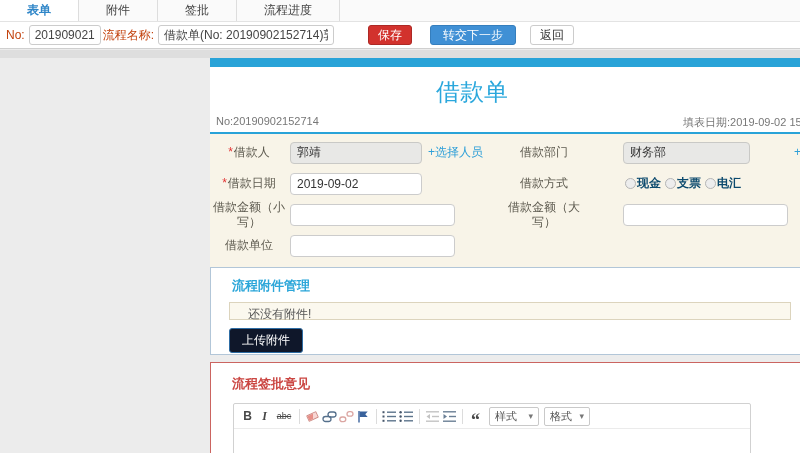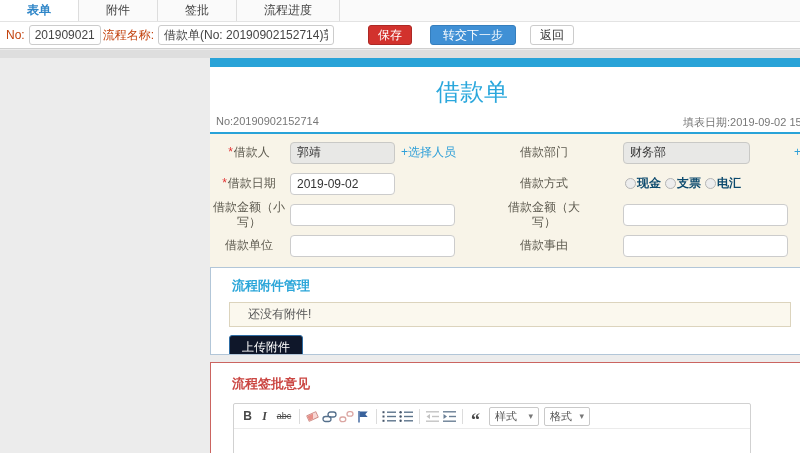--- a/index.html
+++ b/index.html
@@ -31,34 +31,34 @@
   .meta { position:relative; height:19px; font-size:11px; color:#777; }
   .meta-no { position:absolute; left:6px; top:2px; }
   .meta-date { position:absolute; left:473px; top:2px; white-space:nowrap; }
   .form-area { background:#f8f4e8; border-top:2px solid #29a3d8; border-bottom:3px solid #29a3d8; padding:3px 0 6px; }
   .frow { display:flex; align-items:center; min-height:31px; }
   .half { display:flex; align-items:center; width:295px; flex-shrink:0; }
   .half2 { display:flex; align-items:center;gap:38px; }
   .lbl { width:74px; margin-left:2px; text-align:center; font-size:12px; color:#5d5a4f; line-height:15px; flex-shrink:0; }
   .req { color:#e23333; margin-right:1px; }
   .fin { height:22px; border:1px solid #ccc; border-radius:4px; padding:0 6px; font-size:12px; color:#333; font-family:inherit; margin-left:4px; background:#fff; }
-  .fin.narrow { width:105px; }
+  .fin.narrow { width:132px; }
   .fin.midw { width:127px; }
   .fin.wide { width:165px; }
   .fin.dis { background:#e8e8e6; border-color:#c9c9c6; }
   .flink { color:#2e9fd8; text-decoration:none; font-size:12px; margin-left:6px; white-space:nowrap; }
   .radios { display:flex; align-items:center; margin-left:6px; }
   .radio-item { display:flex; align-items:center; margin-right:4px; }
   .radio-circle { width:11px; height:11px; border-radius:50%; background:#ededed; border:1px solid #b5b5b5; margin-right:1px; }
   .radio-lbl { color:#0c4a6e; font-size:12px; font-weight:bold; }
 
   
   .attach-panel { position:absolute; left:210px; top:267px; width:600px; height:88px; background:#fff; border:1px solid #b2c6d8; overflow:hidden; }
   .sec-header-blue { color:#2ba6d9; font-size:13px; font-weight:bold; padding:9px 0 0 21px; }
-  .alert-box { margin:7px 18px 0 18px; height:25px; line-height:23px; background:#fbf8ee; border:1px solid #dcd4bd; padding-left:18px; font-size:12px; color:#555; }
+  .alert-box { margin:7px 18px 0 18px; height:18px; line-height:23px; background:#fbf8ee; border:1px solid #dcd4bd; padding-left:18px; font-size:12px; color:#555; }
   .btn-upload { margin:8px 0 0 18px; background:#0f172a; color:#fff; border:1px solid #2e6da4; border-radius:3px; padding:3px 12px; font-size:12px; cursor:pointer; font-family:inherit; }
 
   
   .sign-panel { position:absolute; left:210px; top:362px; width:600px; height:95px; background:#fff; border:1px solid #cb6460; overflow:hidden; }
   .sec-header-red { color:#cb4743; font-size:13px; font-weight:bold; padding:12px 0 0 21px; }
   .editor { margin:10px 0 0 22px; width:518px; border:1px solid #d1d1d1; border-radius:2px; background:#fff; }
   .ed-toolbar { height:25px; display:flex; align-items:center; padding:0 5px; border-bottom:1px solid #ebebeb; }
   .ed-content { height:40px; background:#fff; }
   .ico { width:15px; text-align:center; color:#474747; font-size:12px; margin:0 1px; cursor:pointer; display:flex; align-items:center; justify-content:center; height:20px; }
   .ico-b { font-weight:bold; }
@@ -149,24 +149,20 @@
         <span class="lbl">借款金额（大写）</span>
         <input class="fin wide" value="" style="">
       </div>
     </div>
 
     <div class="frow">
       <div class="half">
         <span class="lbl">借款单位</span>
         <input class="fin wide" value="" style="">
       </div>
-      <div class="half2">
-        <span class="lbl">借款事由</span>
-        <input class="fin wide" value="" style="">
-      </div>
     </div>
 
   </div>
 </div>
 
 <div class="attach-panel">
   <div class="sec-header-blue">流程附件管理</div>
   <div class="alert-box">还没有附件!</div>
   <button class="btn-upload">上传附件</button>
 </div>

